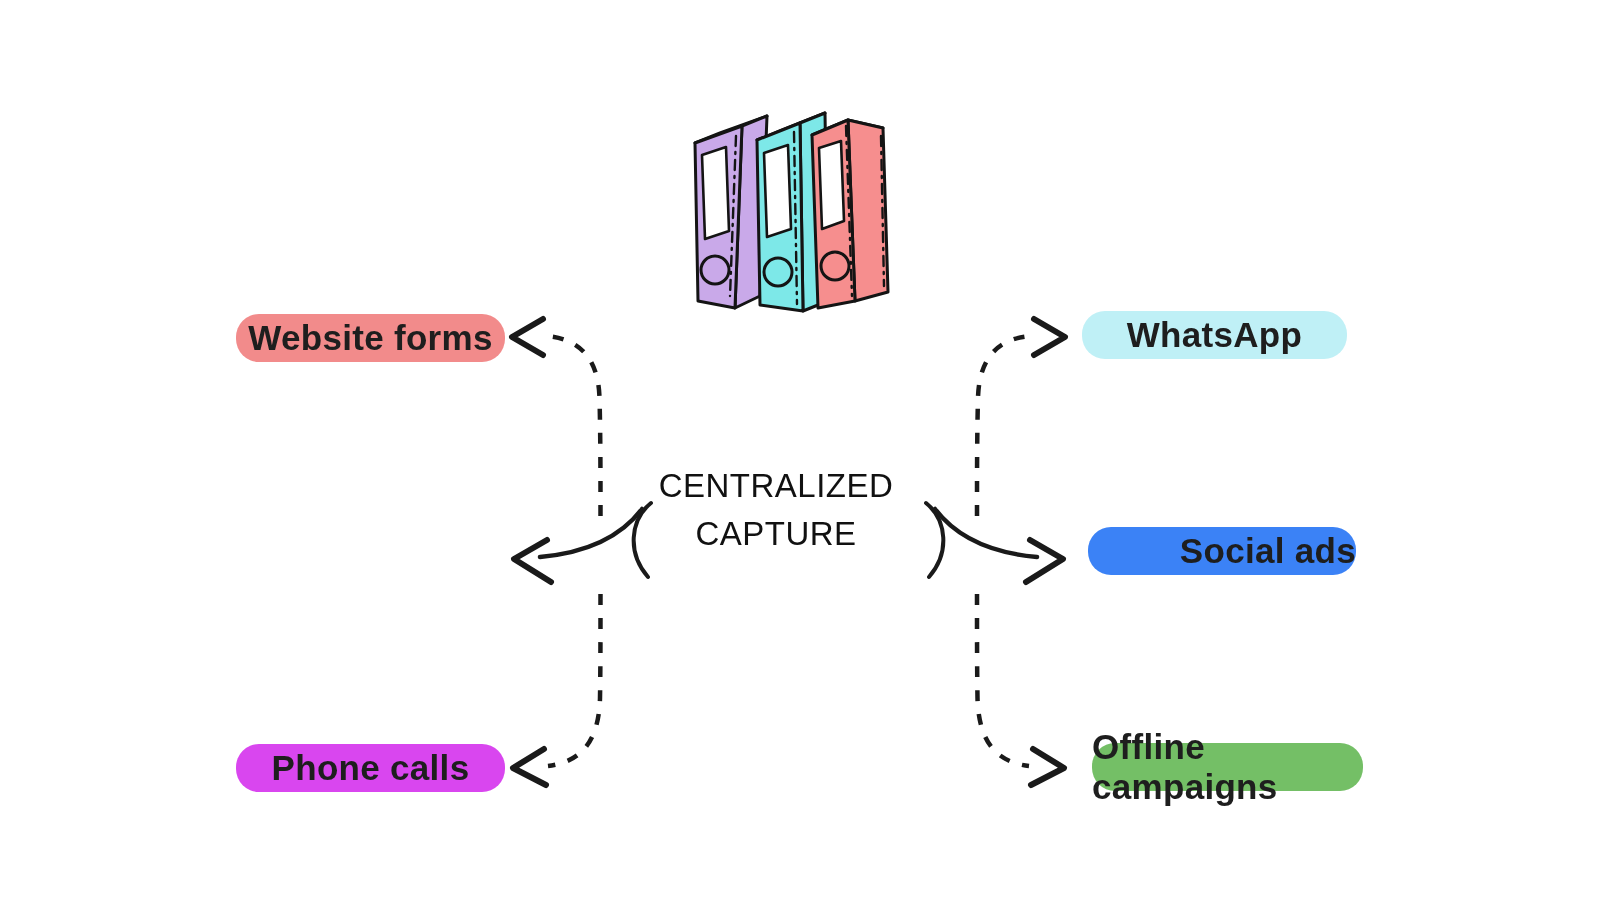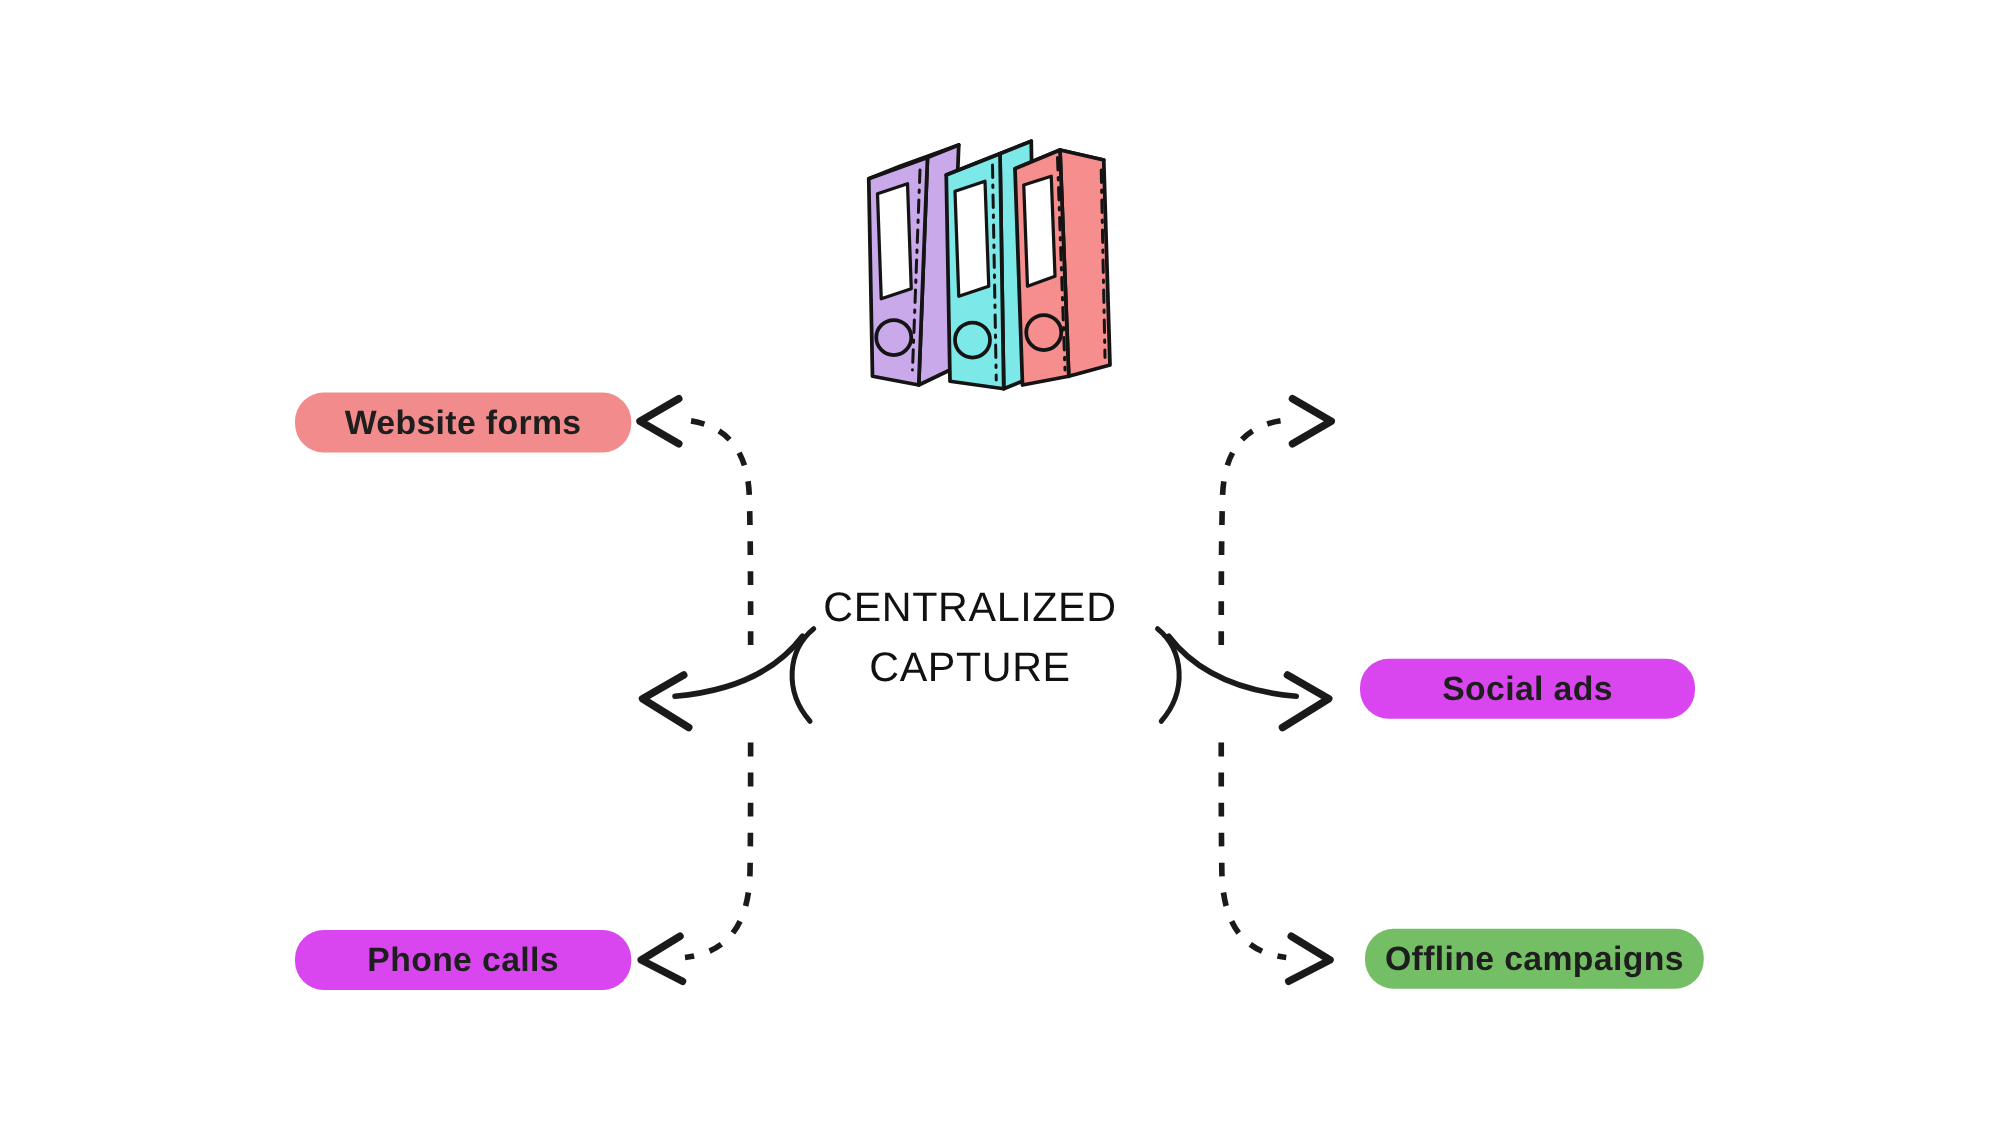--- a/index.html
+++ b/index.html
@@ -29,21 +29,21 @@
 
   
   .pill {
     position: absolute;
     height: 48px;
     border-radius: 23px;
     display: flex;
     align-items: center;
     justify-content: center;
     font-weight: 700;
-    font-size: 27px;
+    font-size: 35px;
     letter-spacing: 0.3px;
     color: var(--text, #1e1e1e);
   }
   .pill-l0 { left: 236px; top: 314px; width: 269px; }
   .pill-l1 { left: 236px; top: 528px; width: 269px; }
   .pill-l2 { left: 236px; top: 744px; width: 269px; }
   .pill-r0 { left: 1082px; top: 311px; width: 265px; }
   .pill-r1 { left: 1088px; top: 527px; width: 268px; }
   .pill-r2 { left: 1092px; top: 743px; width: 271px; }
 
@@ -168,20 +168,23 @@
     <span>CAPTURE</span>
   </div>
 
   <div class="pill pill-l0" style="background-color: rgb(242, 139, 139);">
     <span>Website forms</span>
   </div>
   <div class="pill pill-l2" style="background-color: #d946ef;">
     <span>Phone calls</span>
   </div>
 
-  <div class="pill pill-r1" style="background-color: #d946ef;">
+  <div class="pill pill-r0" style="background-color: rgb(191, 240, 246);">
+    <span>WhatsApp</span>
+  </div>
+  <div class="pill pill-r1" style="background-color: #3b82f6; justify-content: flex-end;">
     <span>Social ads</span>
   </div>
-  <div class="pill pill-r2" style="background-color: rgb(116, 191, 102); text-align: right;">
+  <div class="pill pill-r2" style="background-color: rgb(116, 191, 102);">
     <span>Offline campaigns</span>
   </div>
 
 </div>
 
 </body></html>

